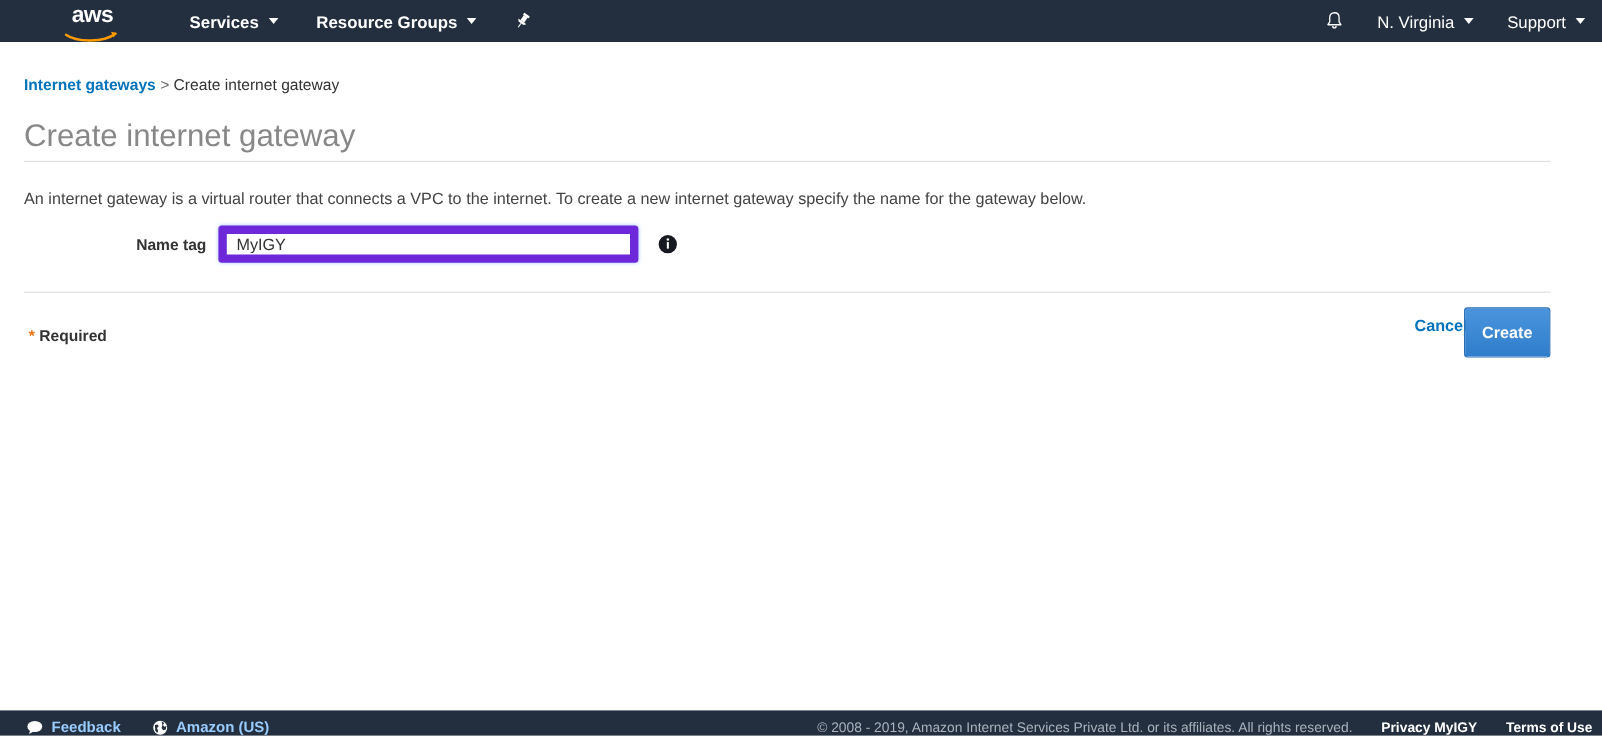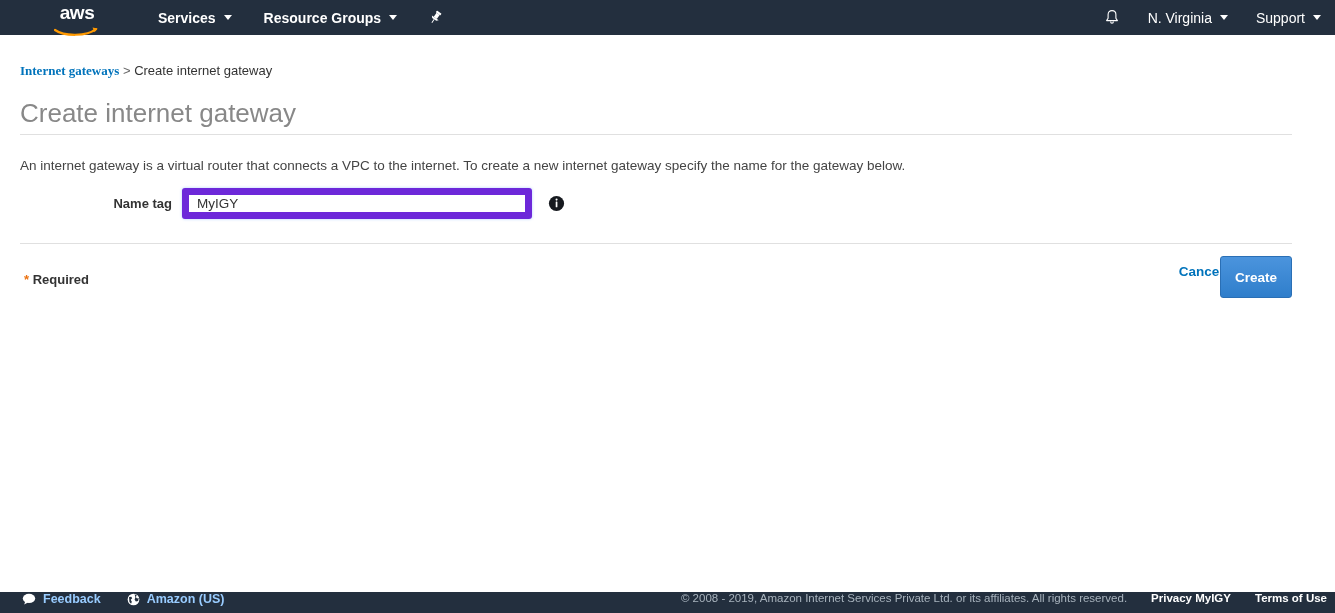--- a/index.html
+++ b/index.html
@@ -49,21 +49,21 @@
   .nav-right .nav-item { font-weight: normal; font-size: 14px; padding: 0 14px; }
 
   
   #content { position: absolute; top: 35px; left: 0; width: 1335px; }
 
   #breadcrumb {
     position: absolute; left: 20px; top: 28px;
     font-size: 13px; color: #444444; white-space: nowrap;
   }
   #breadcrumb a {
-    color: #0073bb; font-weight: bold; text-decoration: none; cursor: pointer; font-family: Liberation Serif, serif;
+    color: #0073bb; font-weight: bold; text-decoration: none; cursor: pointer;
   }
   #breadcrumb .sep { color: #666666; font-weight: normal; }
   #breadcrumb .current { color: #333333; }
 
   #page-title {
     position: absolute; left: 20px; top: 63px;
     font-size: 26px; color: #888888; font-weight: normal; white-space: nowrap;
   }
   .divider {
     position: absolute; left: 20px; width: 1272px;
@@ -117,21 +117,21 @@
     color: #ffffff; font-size: 13.5px; font-weight: bold;
     font-family: "Liberation Sans", sans-serif;
     cursor: pointer;
   }
 
   
   #footer {
     position: absolute; left: 0; top: 592px;
     width: 1335px; height: 21px;
     background: #232f3e;
-    display: flex; align-items: flex-start;
+    display: flex; align-items: flex-end;
     font-size: 12px; white-space: nowrap;
   }
   #footer-feedback, #footer-language {
     display: flex; align-items: center; cursor: pointer;
     color: #99ccff; font-weight: bold; font-size: 12.5px;
   }
   #footer-feedback { margin-left: 22px; }
   #footer-language { margin-left: 26px; }
   .footer-icon { margin-right: 7px; display: flex; align-items: center; }
   #footer-copyright {

